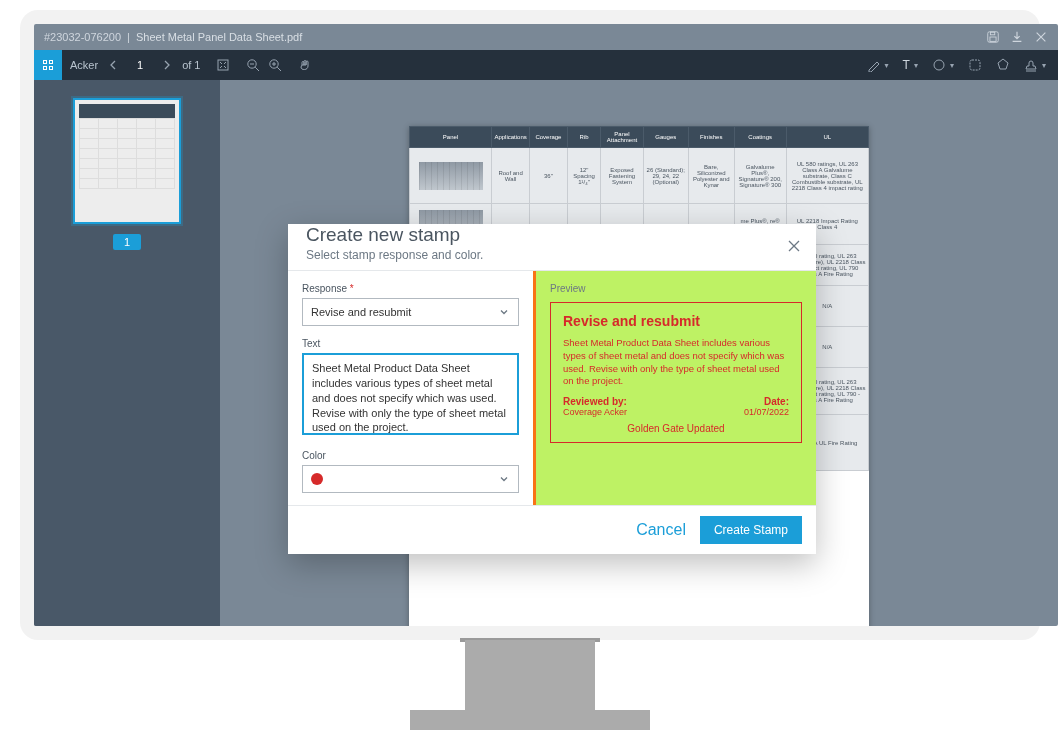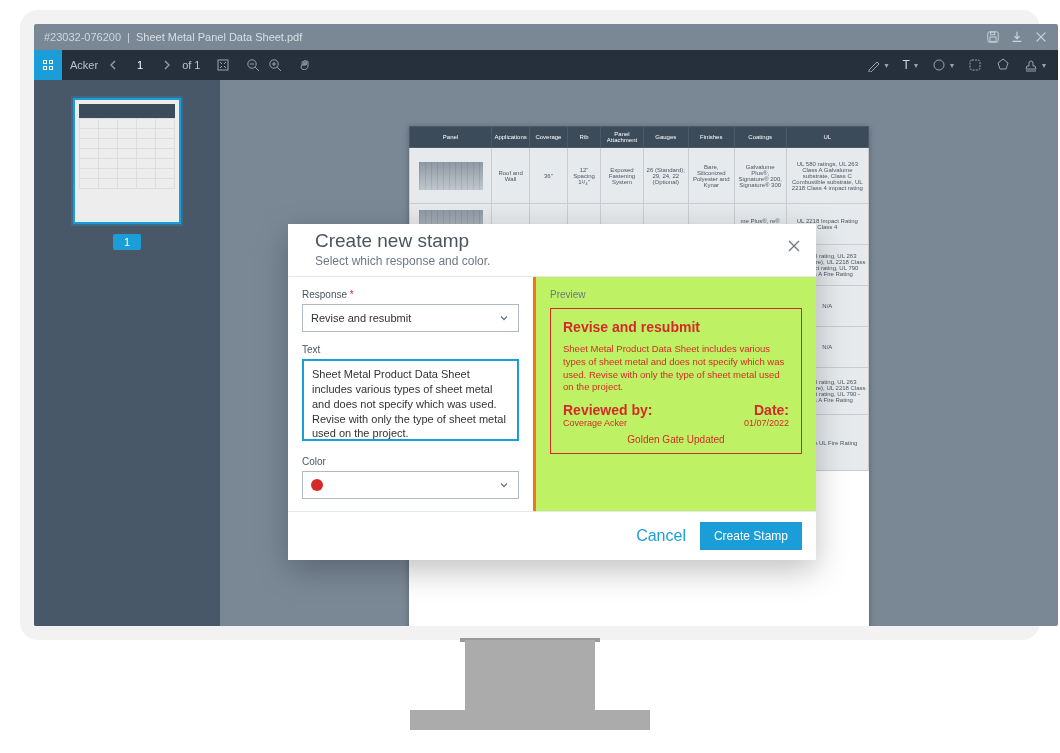--- a/index.html
+++ b/index.html
@@ -130,23 +130,22 @@
   
   .modal {
     position:absolute;
     left:254px; top:200px;
     width:528px;
     background:#fff;
     box-shadow: 0 10px 30px rgba(0,0,0,.25);
     font-size:12px; color:#333;
   }
   .modal-head{
-    padding:6px 18px 8px;
+    padding:0 18px 8px;
     position:relative;
-    margin-left:9px;
   }
   .modal-head h2{
     font-size:19px; color:#4A5560; font-weight:400;
   }
   .modal-head p{font-size:12px;color:#6C7884;margin-top:2px;}
   .modal-close{
     position:absolute; right:14px; top:14px;
     width:16px;height:16px;cursor:pointer;
   }
   .modal-body{
@@ -180,21 +179,21 @@
   }
   .gap{height:12px;}
   .preview-lbl{font-size:10px;color:#6C7884;margin-bottom:8px;display:block;}
   .stamp{
     border:1px solid #D62A2A;
     padding:10px 12px 8px;
     color:#D62A2A; font-size:10px;
   }
   .stamp h3{font-size:14px;font-weight:600;margin-bottom:8px;}
   .stamp .desc{font-size:9.5px;line-height:1.35;margin-bottom:8px;}
-  .stamp .row{display:flex;justify-content:space-between;font-weight:600;font-size:14px;}
+  .stamp .row{display:flex;justify-content:space-between;font-weight:600;font-size:10px;}
   .stamp .sub{font-weight:400;font-size:9px;}
   .stamp .company{text-align:center;margin-top:6px;font-size:10px;font-weight:500;}
   .modal-foot{
     border-top:1px solid #E5E8EB;
     padding:10px 14px;
     display:flex; justify-content:flex-end; gap:14px; align-items:center;
   }
   .btn-link{color:#1B9ED8;font-size:16px;cursor:pointer;}
   .btn-primary{
     background:#1B9ED8;color:#fff;border:none;
@@ -496,21 +495,21 @@
                 </tr>
               </tbody>
           </table>
         </div>
       </div>
     </div>
 
     <div class="modal">
       <div class="modal-head">
         <h2>Create new stamp</h2>
-        <p>Select which response and color.</p>
+        <p>Select stamp response and color.</p>
         <span class="modal-close">
           <svg viewBox="0 0 16 16">
               <path d="M3 3l10 10M13 3L3 13" stroke="#6C7884" stroke-width="1.3"></path>
             </svg>
         </span>
       </div>
       <div class="modal-body">
         <div class="col-left">
           <label class="lbl req">Response</label>
           <div class="select">

